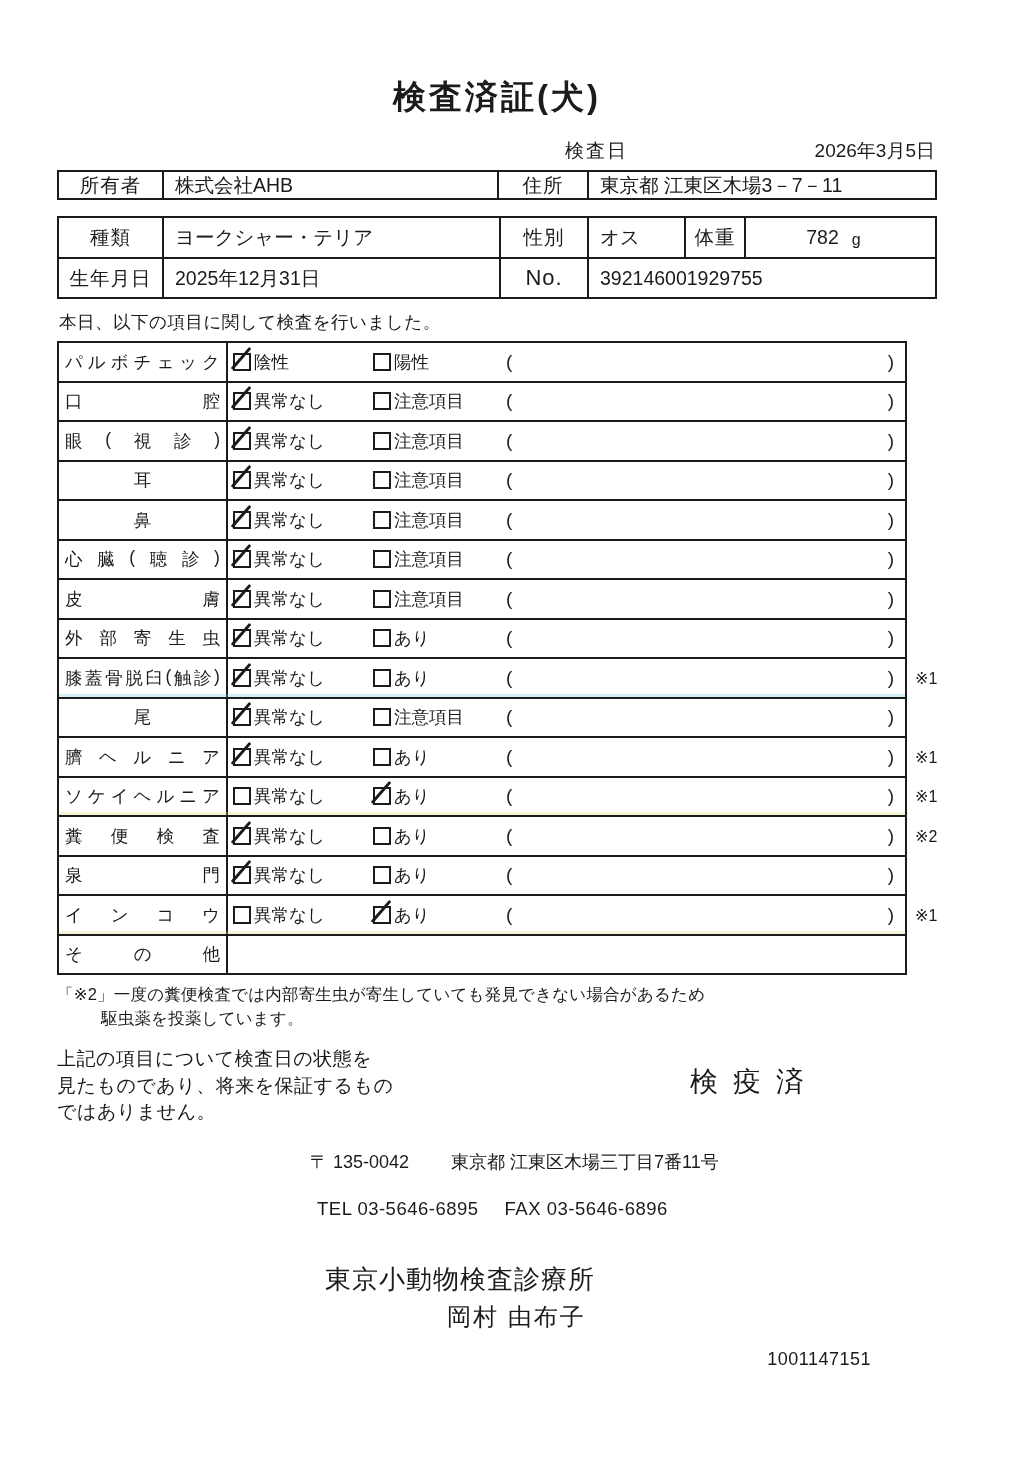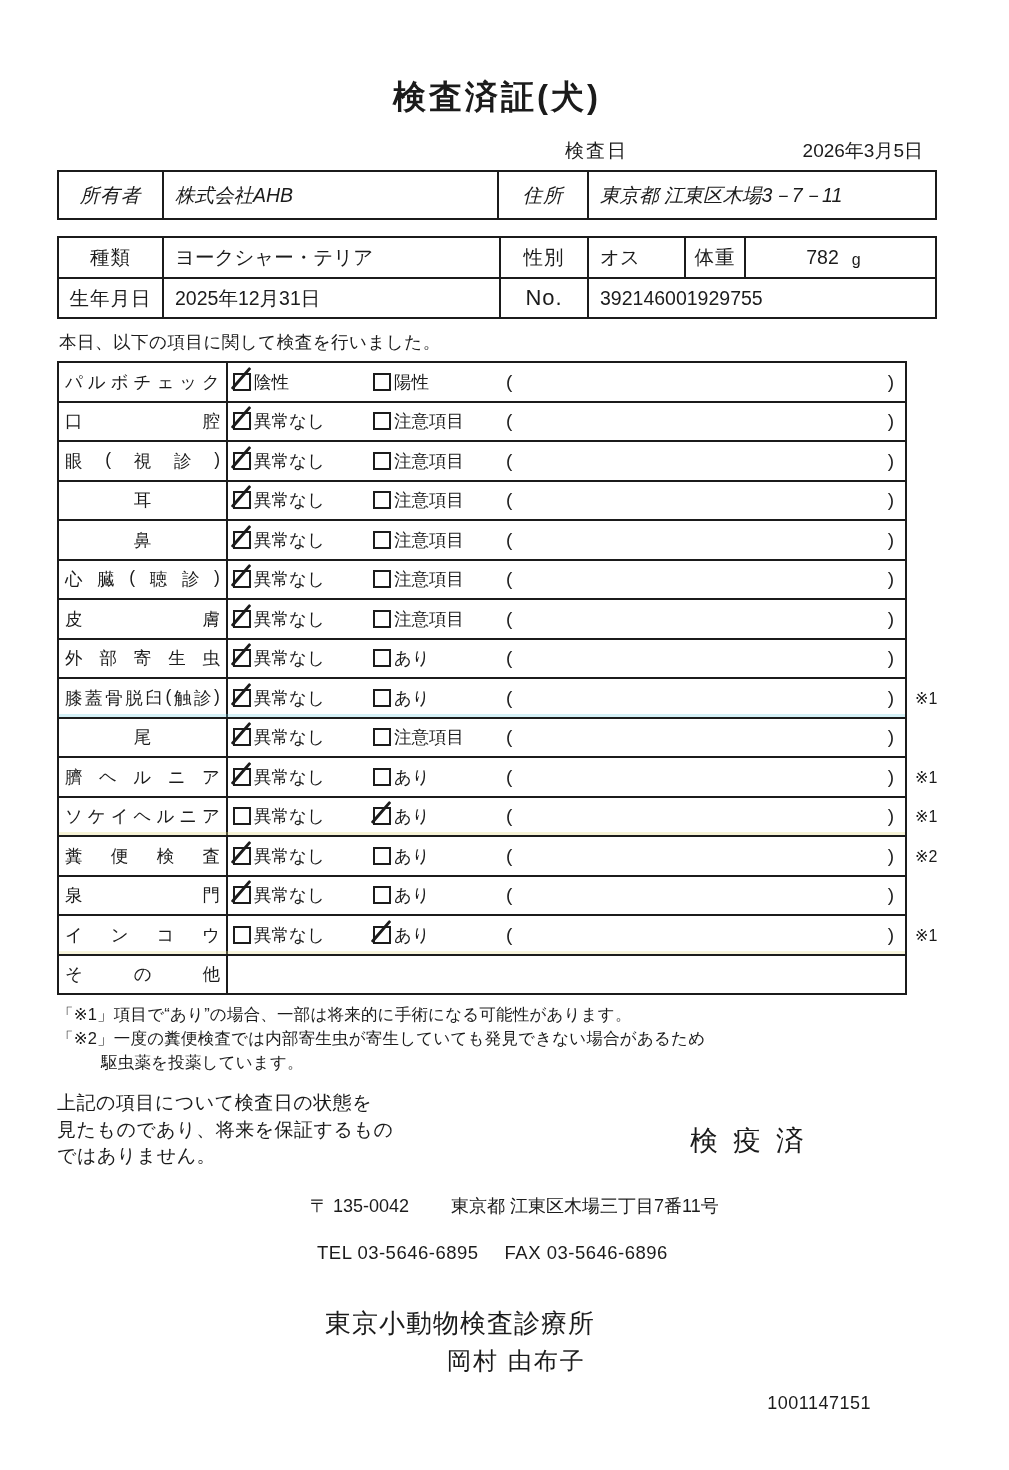--- a/index.html
+++ b/index.html
@@ -11,31 +11,31 @@
   }
   .page { position:relative; width:1009px; height:1470px; overflow:hidden; }
   .content { position:absolute; left:57px; top:0; width:880px; }
 
   
   .title { margin:75px 0 0 0; text-align:center; font-size:33px; font-weight:600; letter-spacing:3px; }
 
   
   .date-line { position:relative; height:28px; margin-top:16px; font-size:19px; }
   .date-line .dl-label { position:absolute; left:508px; top:2px; letter-spacing:2px; }
-  .date-line .dl-value { position:absolute; right:14px; top:2px; }
+  .date-line .dl-value { position:absolute; right:2px; top:2px; }
 
   
   .htbl { border:2px solid #1b1b1b; font-size:19.5px; }
   .htbl .hrow { display:grid; align-items:center; }
   .htbl .cell { display:flex; align-items:center; height:100%; box-sizing:border-box; }
   .htbl .cell.lab { justify-content:center; letter-spacing:1px; }
   .htbl .cell.val { padding-left:11px; }
   .htbl .bl { border-left:2px solid #1b1b1b; }
   .owner-tbl { margin-top:6px; }
-  .owner-tbl .hrow { grid-template-columns:103px 335px 90px 1fr; height:46px;font-style:italic; }
+  .owner-tbl .hrow { grid-template-columns:103px 335px 90px 1fr; height:26px; }
   .pet-tbl { margin-top:16px; }
   .pet-tbl .hrow1 { grid-template-columns:103px 337px 88px 97px 60px 1fr; height:39px; }
   .pet-tbl .hrow2 { grid-template-columns:103px 337px 88px 1fr; height:38px; border-top:2px solid #1b1b1b; }
   .weight-val { justify-content:center; padding-right:14px; gap:13px; }
   .weight-val .unit { font-size:16px; position:relative; top:2px; }
   .no-label { font-size:22px; }
 
   
   .intro { margin:11px 0 0 2px; font-size:17.5px; letter-spacing:0.5px; }
 
@@ -63,21 +63,21 @@
   .paren { flex:1; display:flex; justify-content:space-between; padding-right:11px; font-size:19px; color:#222; }
   .note { position:absolute; right:-40px; top:50%; transform:translateY(-50%); width:38px; font-size:16px; padding-left:8px; box-sizing:border-box; }
 
   
   .footnotes { margin-top:7px; font-size:16.5px; line-height:24px; letter-spacing:0.2px; }
   .fn-cont { padding-left:44px; }
 
   
   .bottom { position:relative; margin-top:16px; }
   .disclaimer { font-size:19px; line-height:26.5px; width:440px; letter-spacing:0.5px; }
-  .stamp { position:absolute; right:118px; top:32px; font-size:28px; letter-spacing:15px; white-space:nowrap; }
+  .stamp { position:absolute; right:118px; top:17px; font-size:28px; letter-spacing:15px; white-space:nowrap; }
   .postal-line { margin-top:24px; padding-left:253px; font-size:18px; display:flex; gap:42px; }
   .tel-line { margin-top:24px; padding-left:260px; font-size:18.5px; display:flex; gap:26px; letter-spacing:0.5px; }
   .clinic { margin-top:42px; padding-left:268px; font-size:26px; letter-spacing:1px; }
   .examiner { margin-top:4px; padding-left:390px; font-size:24px; letter-spacing:2px; }
   .serial { margin-top:16px; text-align:right; padding-right:66px; font-size:18px; letter-spacing:0.5px; }
 </style>
 </head>
 <body>
 
 <div class="page">
@@ -518,21 +518,20 @@
     <div class="c2 blank">
       
       
       
     </div>
     <span class="note"></span>
   </div>
 </div>
 
     <div class="footnotes">
-      <div>「※1」項目で“あり”の場合、一部は将来的に手術になる可能性があります。</div>
       <div>「※2」一度の糞便検査では内部寄生虫が寄生していても発見できない場合があるため</div>
       <div class="fn-cont">駆虫薬を投薬しています。</div>
     </div>
 
     <div class="bottom">
       <div class="disclaimer">
         <div>上記の項目について検査日の状態を</div>
         <div>見たものであり、将来を保証するもの</div>
         <div>ではありません。</div>
       </div>

